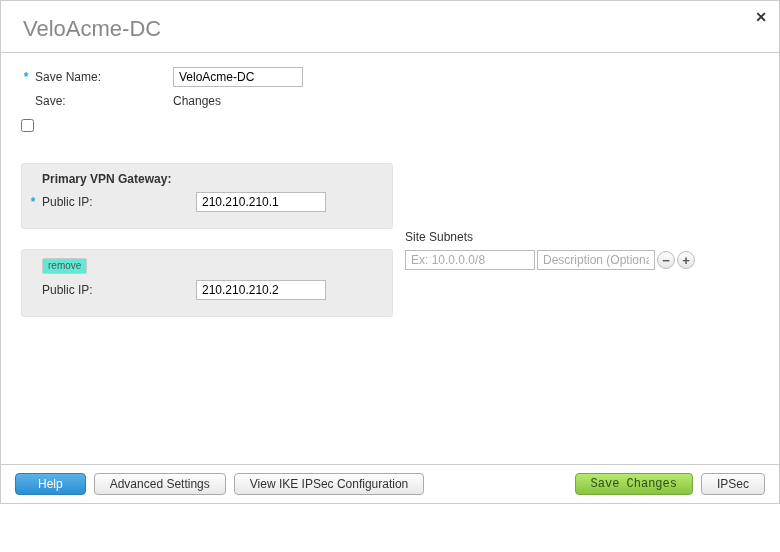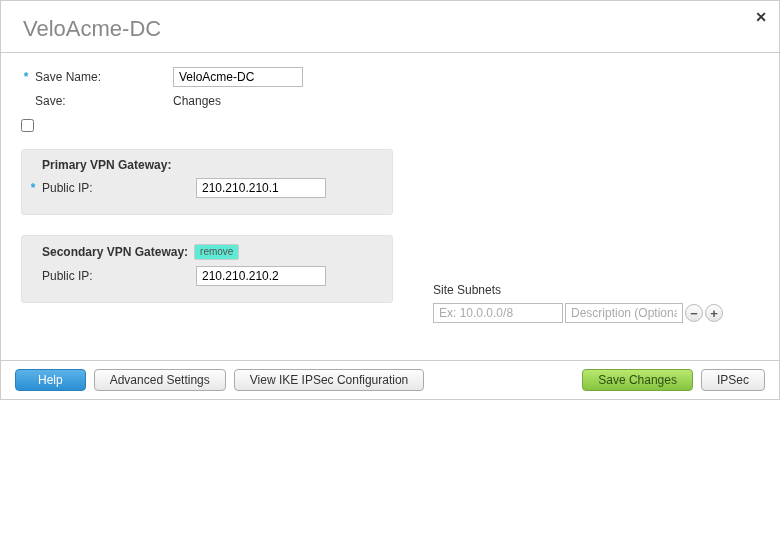--- a/index.html
+++ b/index.html
@@ -5,21 +5,21 @@
   * { box-sizing: border-box; }
   body {
     margin: 0;
     font-family: Arial, Helvetica, sans-serif;
     font-size: 12px;
     background: #fff;
     color: #333;
   }
   .dialog {
     width: 780px;
-    height: 400px;
+    height: 504px;
     border: 1px solid #ccc;
     position: relative;
     display: flex;
     flex-direction: column;
     background: #fff;
   }
   .titlebar {
     position: relative;
     padding: 15px 20px 10px 22px;
     border-bottom: 1px solid #ccc;
@@ -81,23 +81,23 @@
     height: 13px;
     border-radius: 50%;
     background: #555;
     color: #fff;
     font-size: 9px;
     font-weight: bold;
     font-style: normal;
   }
   .columns {
     display: flex;
-    gap: 40px;
-    margin-top: 14px;
-    align-items: flex-end;
+    gap: 12px;
+    margin-top: 28px;
+    align-items: center;
   }
   .left-col { width: 372px; }
   .right-col { flex: 1; }
   .panel {
     background: #ececec;
     border: 1px solid #e3e3e3;
     border-radius: 3px;
     padding: 6px 8px 16px 0px;
     margin-bottom: 20px;
   }
@@ -177,20 +177,21 @@
   .btn-help {
     background: linear-gradient(#5bb2e8,#2a8fd4);
     color: #fff;
     border-color: #2a80bd;
     padding: 3px 22px;
   }
   .btn-primary {
     background: linear-gradient(#b9e86e,#86c440);
     border-color: #76a93a;
     color: #2f4f12;
+    font-family: Liberation Mono, monospace;
   }
   .spacer { flex: 1; }
   input[type="checkbox"]{ margin:0; }
 </style>
 </head>
 <body>
 
 <div class="dialog">
 
   <div class="titlebar">
@@ -240,21 +241,20 @@
               <span class="lbl">Public IP:</span>
             </div>
             <div class="valcol">
               <input type="text" value="210.210.210.1" style="">
             </div>
           </div>
         </div>
 
         <div class="panel">
           <div class="panel-head">
-            <span class="panel-title">Secondary VPN Gateway:</span>
             <button class="remove-btn">remove</button>
           </div>
           <div class="panel-row">
             <div class="lblcol">
               <span class="req"></span>
               <span class="lbl">Public IP:</span>
             </div>
             <div class="valcol">
               <input type="text" value="210.210.210.2" style="">
             </div>

